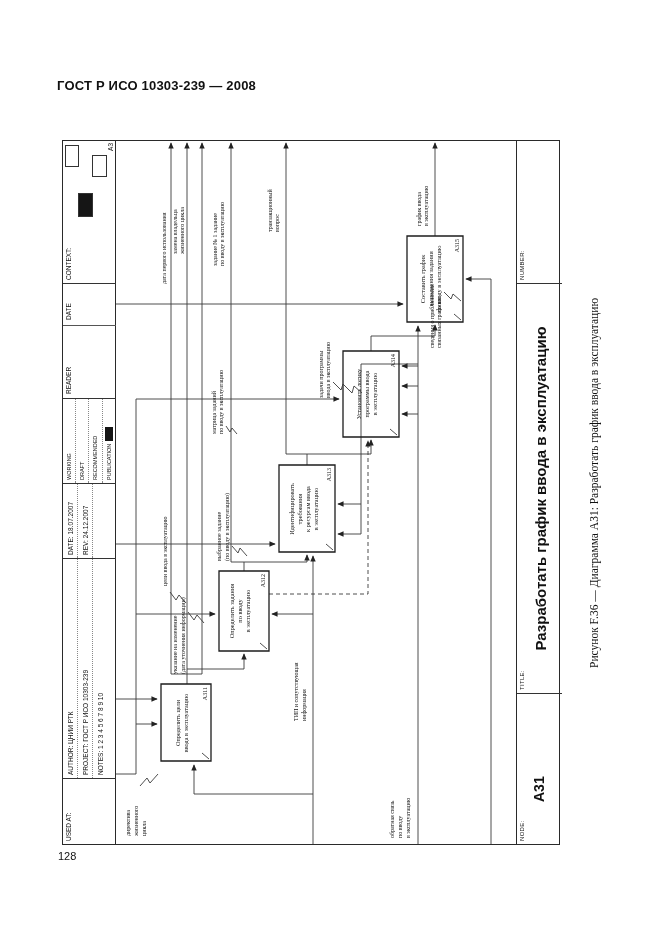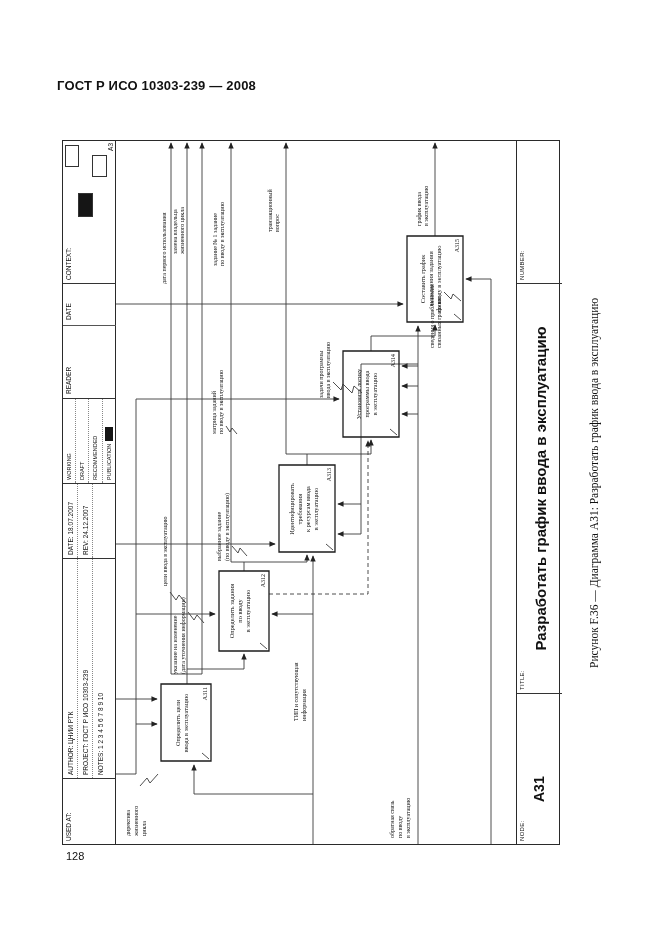--- a/index.html
+++ b/index.html
@@ -1,19 +1,19 @@
 <!DOCTYPE html>
 <html><head>
 <meta charset="utf-8">
 <style>
   html,body{margin:0;padding:0;background:#fff;}
   .page{position:relative;width:660px;height:936px;background:#ffffff;overflow:hidden;
         font-family:"Liberation Sans",sans-serif;color:#111;}
   .doc-header{position:absolute;left:57px;top:78px;font-size:13px;font-weight:bold;letter-spacing:.2px;}
-  .page-number{position:absolute;left:58px;top:850px;font-size:11px;margin-left:8px;}
+  .page-number{position:absolute;left:58px;top:850px;font-size:11px;}
   .fig-caption{position:absolute;left:588px;top:668px;width:380px;transform:rotate(-90deg);
         transform-origin:0 0;font-family:"Liberation Serif",serif;font-size:11.5px;white-space:nowrap;}
   
   .form{position:absolute;left:62px;top:845px;width:705px;height:498px;
         transform:rotate(-90deg);transform-origin:0 0;background:#fff;
         border:1.5px solid #2a2a2a;box-sizing:border-box;}
   .fh{position:absolute;left:0;top:0;width:100%;height:53px;border-bottom:1.5px solid #2a2a2a;box-sizing:border-box;}
   .fh-cell{position:absolute;top:0;height:53px;box-sizing:border-box;border-left:1px solid #333;font-size:6.5px;}
   .fh-cell.first{border-left:none;}
   .smalllbl{font-size:6.5px;white-space:nowrap;}

